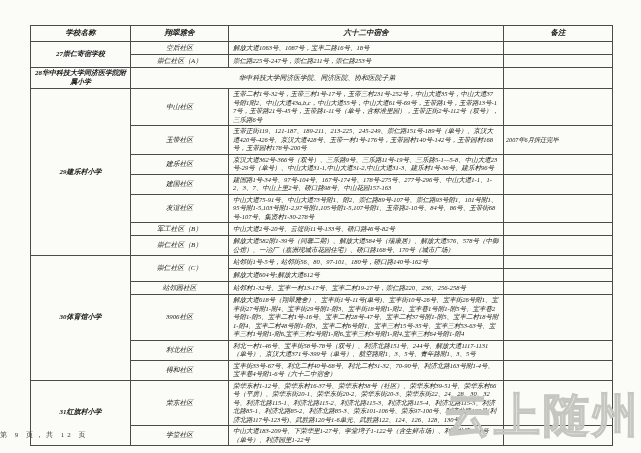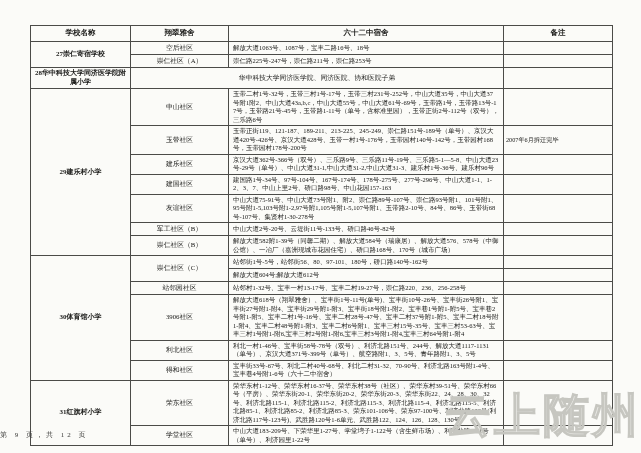--- a/index.html
+++ b/index.html
@@ -41,21 +41,21 @@
   }
   td.address-cell{
     text-align:left;padding-left:4px;padding-right:4px;min-height:11px;
   }
   td.merged-cell{
     text-align:center;font-size:6.8px;
   }
   td.remark-cell{
     text-align:left;font-size:6.2px;padding-left:2px;
   }
-  .doc-table tr{height:13px;}
+  .doc-table tr{height:13px;font-style:italic;}
   .page-footer{
     position:absolute;left:0;top:430px;width:580px;
     text-align:left;
     font-size:7px;color:#3a3a38;letter-spacing:3px;
   }
   .watermark{
     position:absolute;right:0px;bottom:6px;
     font-size:46px;font-weight:bold;letter-spacing:3px;
     color:rgba(185,185,178,0.28);
     -webkit-text-stroke:1.2px #c6c6c0;

